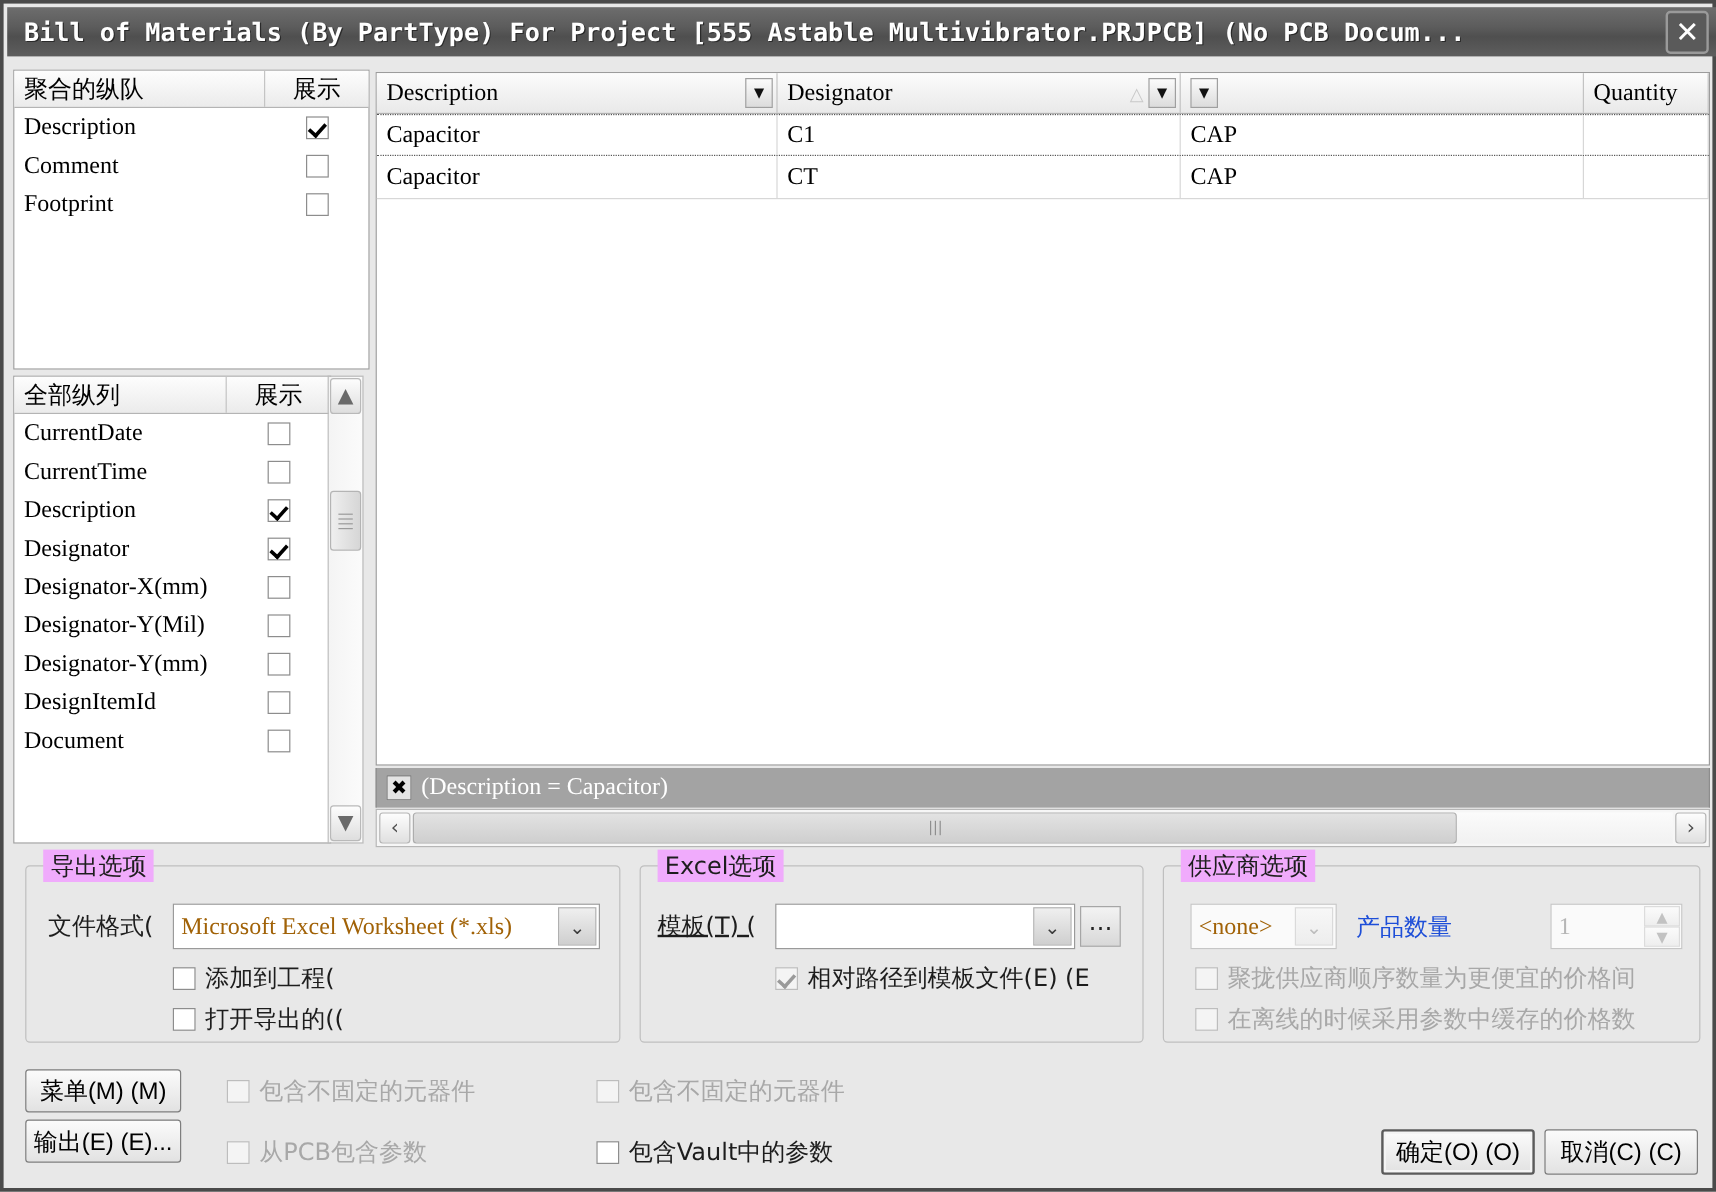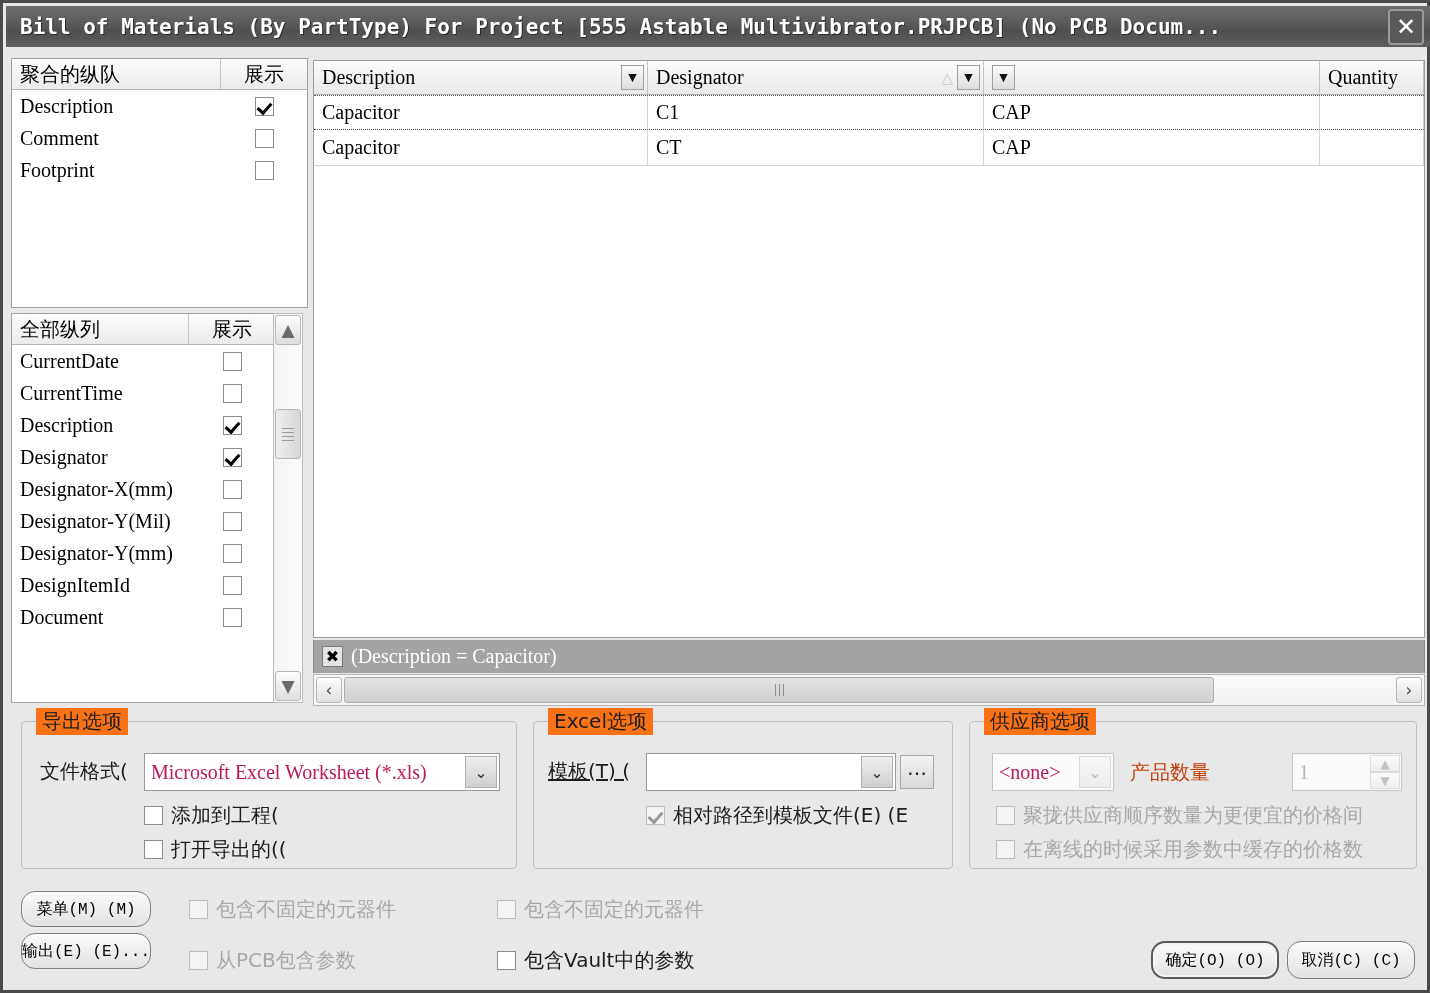--- a/index.html
+++ b/index.html
@@ -143,35 +143,35 @@
   .hs-thumb{
     position:absolute;top:0;height:26px;
     background:linear-gradient(to bottom,#e2e2e2,#cfcfcf);
     border:1px solid #adadad;border-radius:3px;box-sizing:border-box;
     display:flex;align-items:center;justify-content:center;
   }
   .grip-v{width:1px;height:12px;background:#8f8f8f;margin:0 1.5px;}
   
   .groupbox{position:absolute;border:1px solid #bfbfbf;border-radius:4px;box-sizing:border-box;}
   .gb-title{
-    position:absolute;top:-14px;left:14px;background:#f97316;padding:0 6px;
+    position:absolute;top:-14px;left:14px;background:#f0abfc;padding:0 6px;
     font-size:20px;color:#1d1d1d;white-space:nowrap;
     font-family:"DejaVu Sans","Liberation Sans",sans-serif;
   }
   .fld-label{
     position:absolute;font-size:20px;color:#1d1d1d;white-space:nowrap;
     font-family:"DejaVu Sans","Liberation Sans",sans-serif;
   }
-  .fld-label.dim{color:#c2410c;}
+  .fld-label.dim{color:#1d4ed8;}
   .combo{
     position:absolute;background:#fff;border:1px solid #9a9a9a;box-sizing:border-box;
     display:flex;align-items:center;
   }
   .combo-text{
-    flex:1;padding-left:6px;font-size:20px;color:#be185d;white-space:nowrap;overflow:hidden;
+    flex:1;padding-left:6px;font-size:20px;color:#a16207;white-space:nowrap;overflow:hidden;
     font-family:"Liberation Serif","DejaVu Serif",serif;
   }
   .combo-arrow{
     width:32px;align-self:stretch;margin:2px;
     background:linear-gradient(to bottom,#efefef,#cfcfcf);
     border:1px solid #b0b0b0;box-sizing:border-box;
     display:flex;align-items:center;justify-content:center;
     color:#3a3a3a;font-size:16px;font-family:"DejaVu Sans",sans-serif;
   }
   .combo.dim{border-color:#c6c6c6;background:#fafafa;}
@@ -200,24 +200,24 @@
   .chk-line .cbox{margin-right:8px;}
   .chk-label{
     font-size:20px;color:#1d1d1d;white-space:nowrap;
     font-family:"DejaVu Sans","Liberation Sans",sans-serif;
   }
   .chk-label.dim{color:#a8a8a8;}
   
   .btn{
     position:absolute;
     background:linear-gradient(to bottom,#fbfbfb,#e2e2e2);
-    border:1px solid #7e7e7e;border-radius:14px;box-sizing:border-box;
-    display:flex;align-items:center;justify-content:center;
-    font-size:16px;color:#000;white-space:nowrap;
-    font-family:Liberation Mono, monospace;
+    border:1px solid #7e7e7e;border-radius:3px;box-sizing:border-box;
+    display:flex;align-items:center;justify-content:center;
+    font-size:20px;color:#000;white-space:nowrap;
+    font-family:Liberation Sans, sans-serif;
     cursor:pointer;
   }
   .btn.focus{border:2px solid #5b5b5b;box-shadow:inset 0 0 0 2px #f4f4f4;}
 </style>
 </head>
 <body>
 
 <div class="window">
 
   <div class="titlebar">

